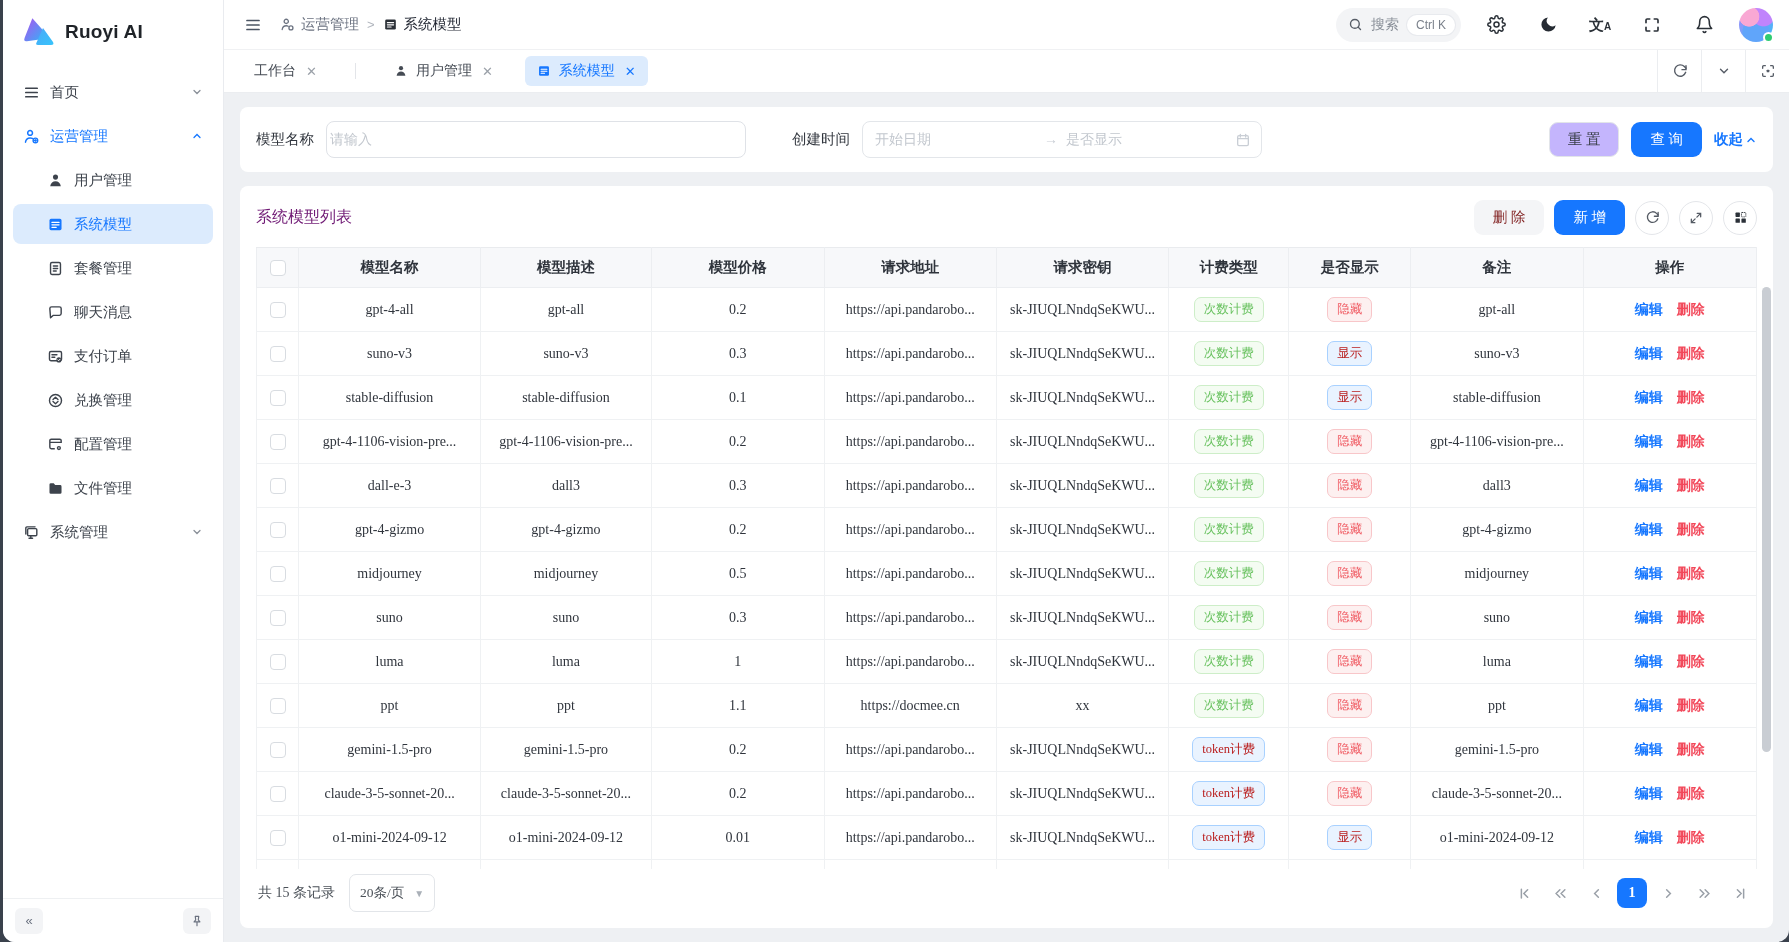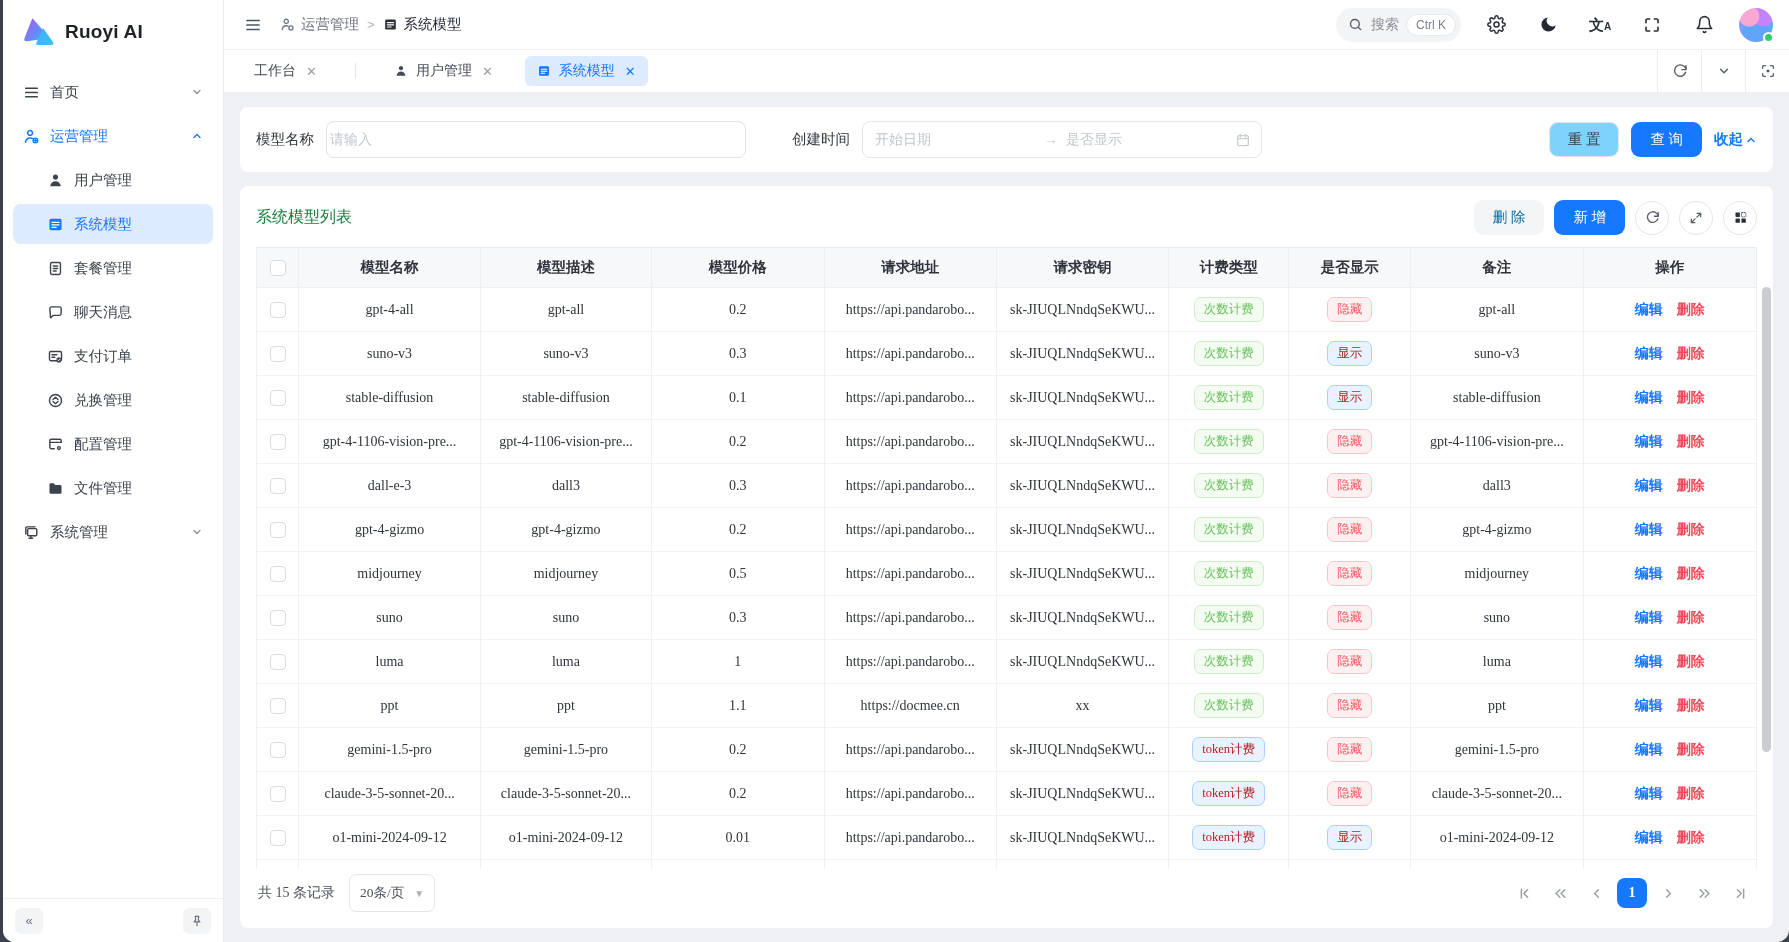--- a/index.html
+++ b/index.html
@@ -71,29 +71,29 @@
   .filter-card { background:#fff; border-radius:8px; padding:14px 16px; display:flex; align-items:center; margin-bottom:14px; }
   .f-label { font-size:14.5px; color:#30353d; margin-right:12px; white-space:nowrap; }
   .f-input { width:420px; height:37px; border:1px solid #dfe2e7; border-radius:8px; padding:0 3px; font-size:14px; color:#30353d; outline:none; font-family:inherit; }
   .f-input::placeholder { color:#c2c7ce; }
   .date-range { width:400px; height:37px; border:1px solid #e3e6ea; border-radius:8px; display:flex; align-items:center; padding:0 10px 0 12px; gap:8px; color:#c2c7ce; font-size:14px; }
   .date-range .dr-start, .date-range .dr-end { flex:1; }
   .date-range .arrow { color:#c9ced5; }
   .gap40 { width:46px; }
   .filter-right { margin-left:auto; display:flex; align-items:center; gap:12px; }
   .btn { height:35px; padding:0 18px; border-radius:9px; font-size:14.5px; display:inline-flex; align-items:center; justify-content:center; cursor:pointer; border:1px solid transparent; font-family:inherit; }
-  .btn-plain { background:#7dd3fc; border-color:#e2e5e9; color:#383e47; }
+  .btn-plain { background:#c4b5fd; border-color:#e2e5e9; color:#383e47; }
   .btn-primary { background:#1677ff; color:#fff; }
-  .btn-disabled { background:#f4f5f7; color:#0369a1; cursor:not-allowed; }
+  .btn-disabled { background:#f4f5f7; color:#7f1d1d; cursor:not-allowed; }
   .collapse-link { color:#1677ff; font-size:14.5px; font-weight:600; display:flex; align-items:center; gap:2px; cursor:pointer; }
 
   
   .table-card { background:#fff; border-radius:8px; padding:14px 16px 10px; flex:1; display:flex; flex-direction:column; min-height:0; position:relative; }
   .tc-head { display:flex; align-items:center; margin-bottom:12px; }
-  .tc-title { font-size:16px; color:#15803d; }
+  .tc-title { font-size:16px; color:#701a75; }
   .tc-tools { margin-left:auto; display:flex; align-items:center; gap:10px; }
   .circle-btn { width:34px; height:34px; border:1px solid #e4e6ea; border-radius:50%; display:flex; align-items:center; justify-content:center; color:#555b64; cursor:pointer; background:#fff; }
 
   .tbl-wrap { position:relative; flex:1; min-height:0; }
   .tbl-clip { overflow:hidden; height:622px; }
   table { width:100%; border-collapse:collapse; table-layout:fixed; }
   col.c-cb{width:42px} col.c-name{width:180px} col.c-desc{width:170px} col.c-price{width:171px}
   col.c-url{width:171px} col.c-key{width:171px} col.c-bill{width:119px} col.c-vis{width:121px}
   col.c-remark{width:171px} col.c-act{width:172px}
   thead th { background:#f7f8fa; height:40px; font-size:14.5px; font-weight:700; color:#2f343c;

